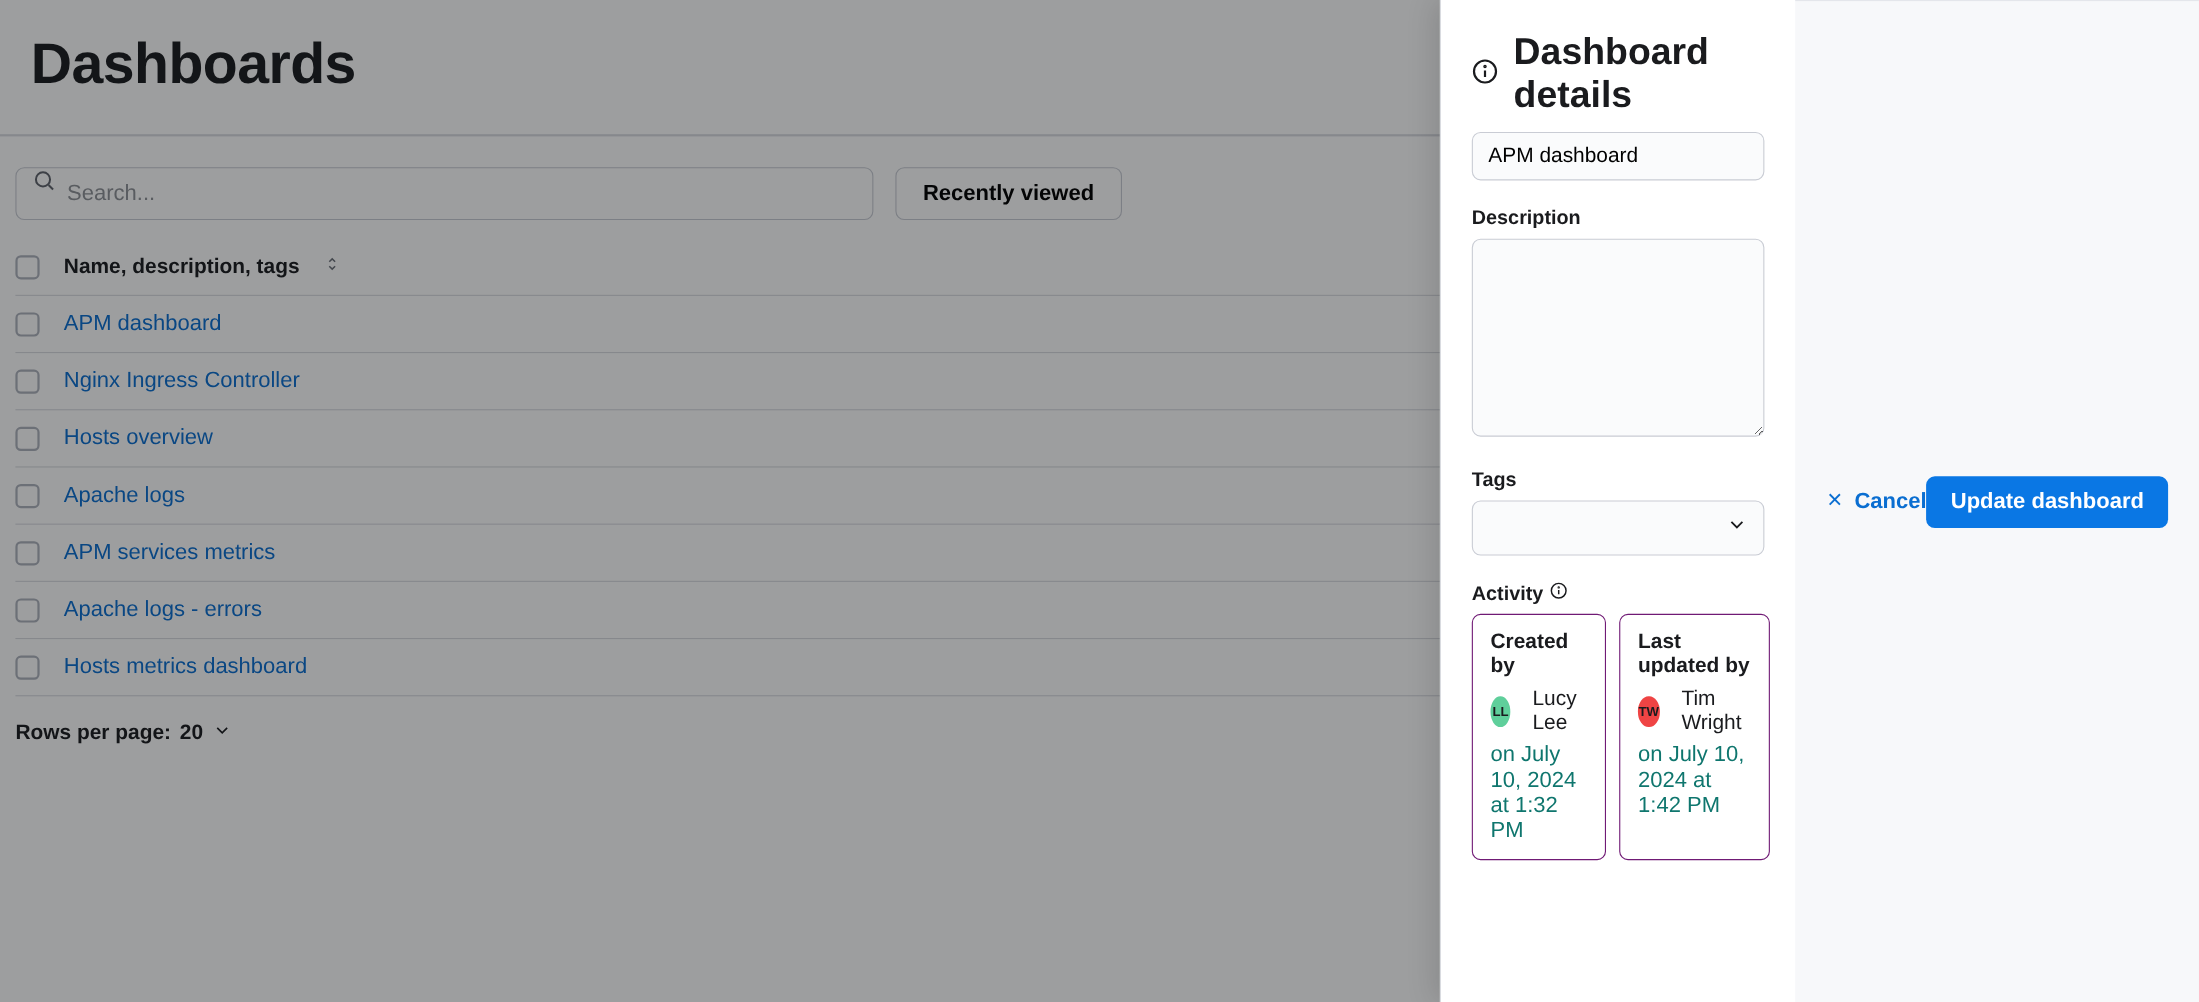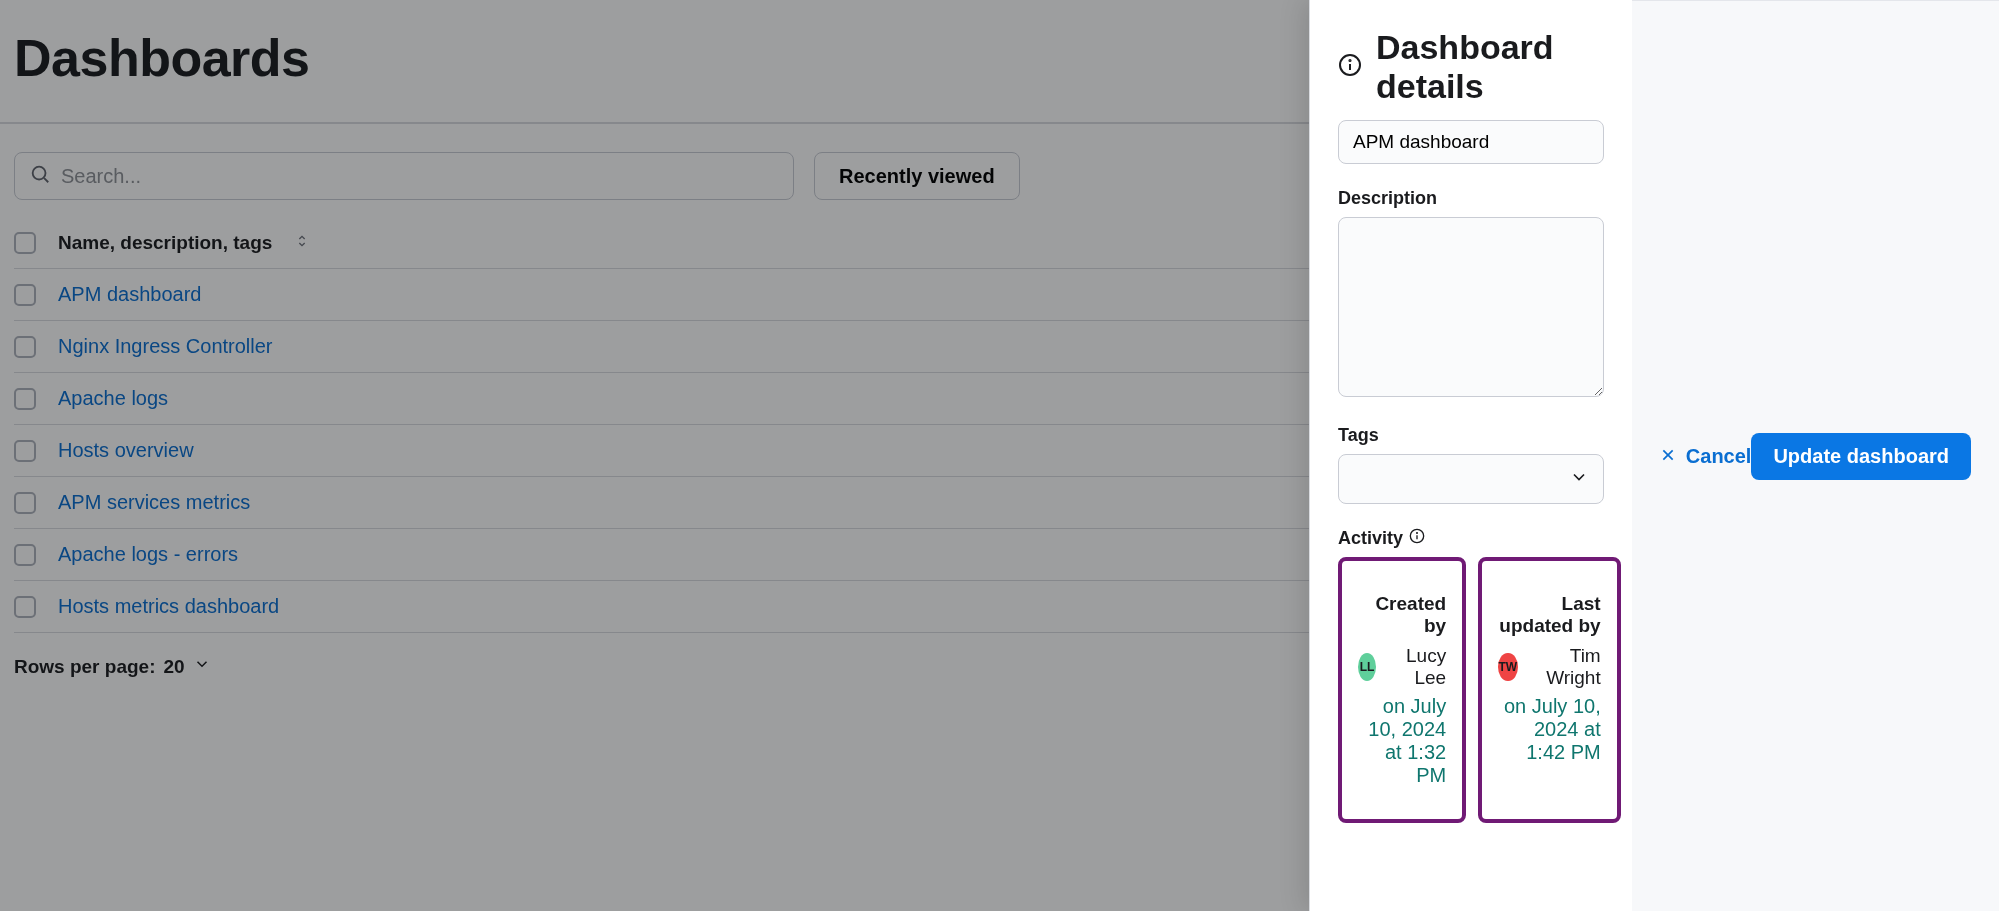--- a/index.html
+++ b/index.html
@@ -6,38 +6,37 @@
   html, body { width: 100%; height: 100%; font-family: -apple-system, BlinkMacSystemFont, "Segoe UI", Helvetica, Arial, sans-serif; color: #1a1b1e; }
   body { position: relative; overflow: hidden; background: #fff; }
 
   
   .page {
     position: absolute; inset: 0;
     padding: 0;
     background: #fff;
   }
   .page-header {
-    padding: 28px 14px 34px 14px;
+    padding: 28px 14px 34px 28px;
     border-bottom: 2px solid #d9dbe0;
   }
   .page-title {
     font-size: 52px;
     font-weight: 800;
     letter-spacing: -0.5px;
   }
   .toolbar {
     display: flex;
     gap: 20px;
     padding: 28px 14px 18px 14px;
     align-items: center;
   }
   .search-wrap {
     flex: 0 0 780px;
     display: flex;
-    align-items: center;
     gap: 10px;
     border: 1px solid #c9ccd4;
     border-radius: 8px;
     height: 48px;
     padding: 0 14px;
     background: #fff;
   }
   .search-wrap svg { width: 22px; height: 22px; stroke: #5f636c; }
   .search-input {
     border: none; outline: none;
@@ -156,24 +155,23 @@
   }
   .field-label svg { width: 16px; height: 16px; stroke:#1a1b1e; }
 
   .activity-grid {
     display: grid;
     grid-template-columns: 1fr 1fr;
     gap: 12px;
     margin-top: 6px;
   }
   .activity-card {
-    border: 4px solid #701a75;
-    border-radius: 8px;
-    padding: 32px 16px;
-    text-align: right;
+    border: 1px solid #701a75;
+    border-radius: 8px;
+    padding: 14px 16px;
   }
   .activity-card-title {
     font-size: 19px;
     font-weight: 700;
     margin-bottom: 8px;
   }
   .user-row {
     display: flex;
     align-items: center;
     gap: 20px;
@@ -263,25 +261,25 @@
     <div class="list-row">
       <span class="chk"></span>
       <a href="#" class="row-link">APM dashboard</a>
     </div>
     <div class="list-row">
       <span class="chk"></span>
       <a href="#" class="row-link">Nginx Ingress Controller</a>
     </div>
     <div class="list-row">
       <span class="chk"></span>
+      <a href="#" class="row-link">Hosts overview</a>
+    </div>
+    <div class="list-row">
+      <span class="chk"></span>
       <a href="#" class="row-link">Apache logs</a>
-    </div>
-    <div class="list-row">
-      <span class="chk"></span>
-      <a href="#" class="row-link">Hosts overview</a>
     </div>
     <div class="list-row">
       <span class="chk"></span>
       <a href="#" class="row-link">APM services metrics</a>
     </div>
     <div class="list-row">
       <span class="chk"></span>
       <a href="#" class="row-link">Apache logs - errors</a>
     </div>
     <div class="list-row">

